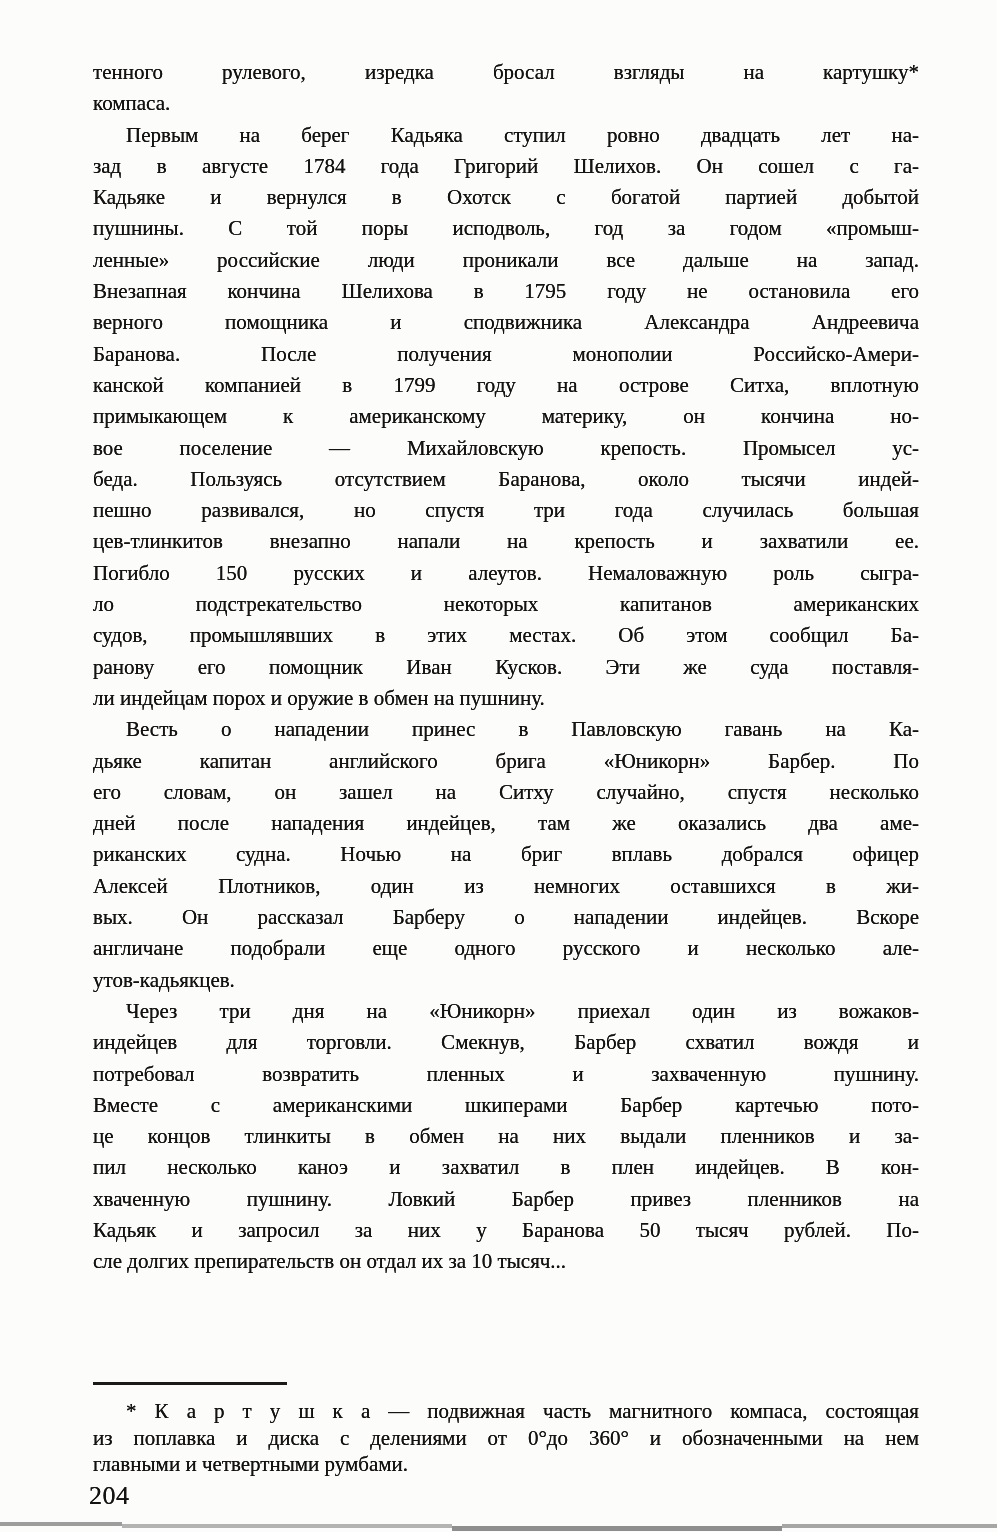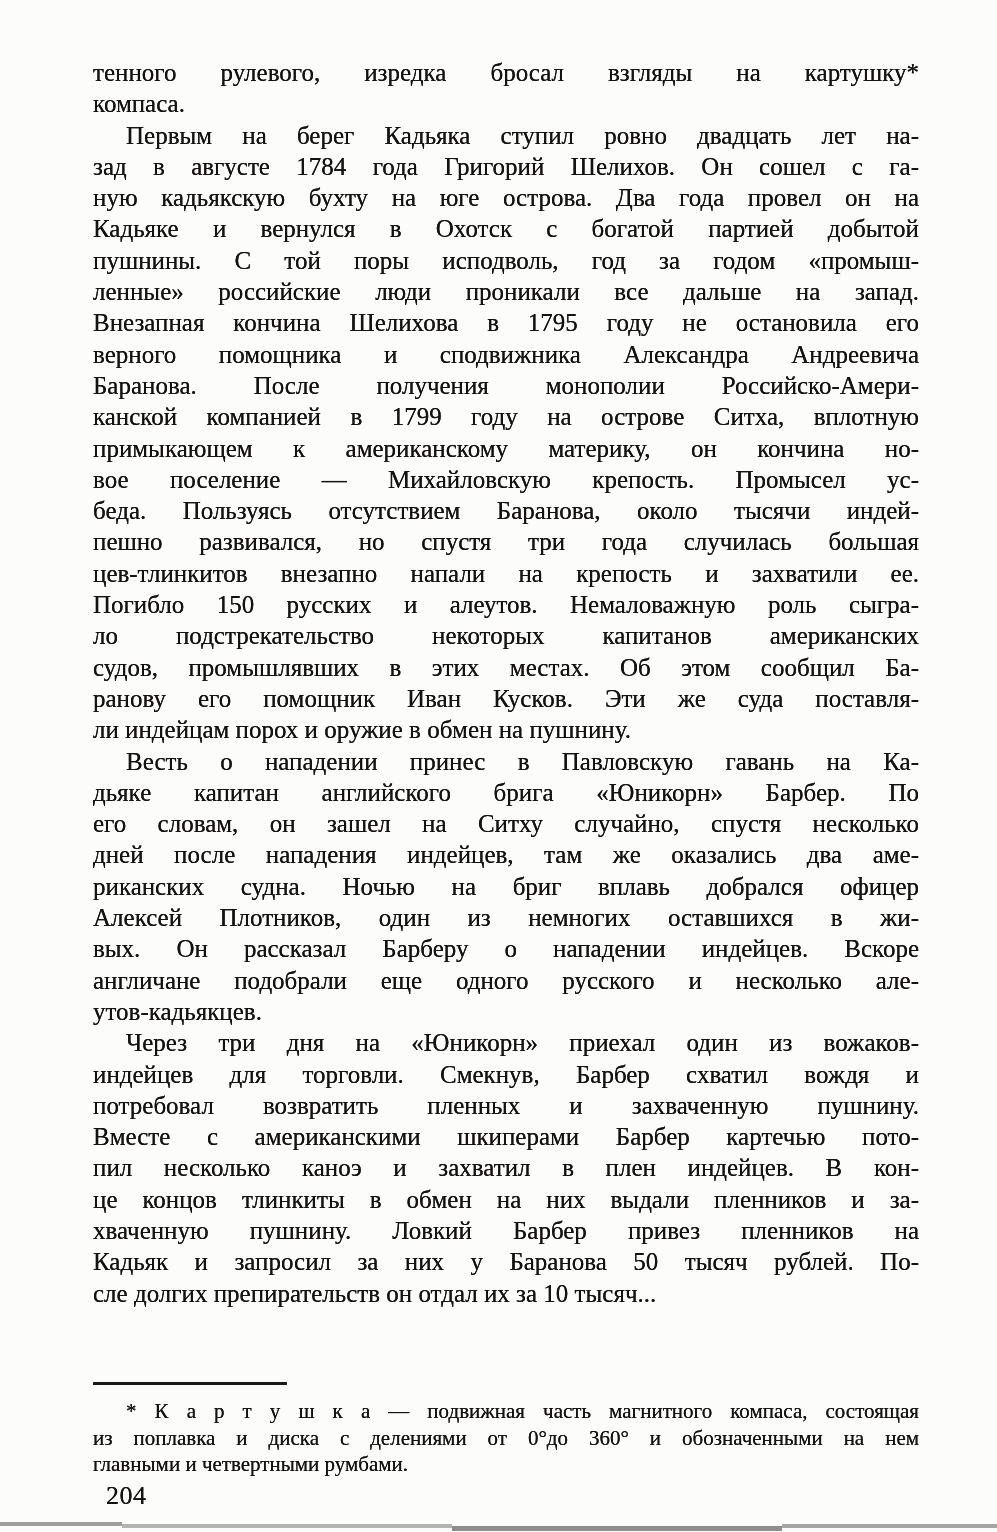--- a/index.html
+++ b/index.html
@@ -9,21 +9,21 @@
     width:997px;height:1532px;
     margin:0 auto;
     background:#fcfcfb;
     overflow:hidden;
     font-family:"Liberation Serif", serif;
     color:#151311;
   }
   .text-block{
     position:absolute;
     left:93px;top:57px;width:826px;
-    font-size:25px;
+    font-size:21px;
     line-height:31.3px;
     text-shadow:0 0 0.5px currentColor; 
   }
   .para{margin:0;padding:0;}
   .line{
     text-align:justify;
     text-align-last:justify;
     white-space:normal;
   }
   .line.last{
@@ -40,21 +40,21 @@
   .footnote{
     position:absolute;
     left:93px;top:1390px;width:826px;
     font-size:21px;
     line-height:26.6px;
     text-shadow:0 0 0.4px currentColor;
     margin-top:8px;
   }
   .page-number{
     position:absolute;
-    left:106px;top:1481px;
+    left:89px;top:1481px;
     font-size:26px;
     letter-spacing:0.5px;
     text-shadow:0 0 0.5px currentColor;
   }
   
   .scan-edge{position:absolute;left:0;bottom:0;width:997px;height:12px;}
   .scan-edge .seg{position:absolute;}
   .seg1{left:0;top:2px;width:122px;height:4px;background:#9d9d9d;}
   .seg2{left:122px;top:4px;width:330px;height:4px;background:#b3b3b3;}
   .seg3{left:452px;top:6px;width:330px;height:5px;background:#8e8e8e;}
@@ -66,21 +66,20 @@
 <div class="page">
 
   <div class="text-block">
       <div class="para">
         <div class="line">тенного рулевого, изредка бросал взгляды на картушку*</div>
         <div class="line last">компаса.</div>
       </div>
       <div class="para">
         <div class="line indent">Первым на берег Кадьяка ступил ровно двадцать лет на-</div>
         <div class="line">зад в августе 1784 года Григорий Шелихов. Он сошел с га-</div>
-        <div class="line">ную кадьякскую бухту на юге острова. Два года провел он на</div>
         <div class="line">Кадьяке и вернулся в Охотск с богатой партией добытой</div>
         <div class="line">пушнины. С той поры исподволь, год за годом «промыш-</div>
         <div class="line">ленные» российские люди проникали все дальше на запад.</div>
         <div class="line">Внезапная кончина Шелихова в 1795 году не остановила его</div>
         <div class="line">верного помощника и сподвижника Александра Андреевича</div>
         <div class="line">Баранова. После получения монополии Российско-Амери-</div>
         <div class="line">канской компанией в 1799 году на острове Ситха, вплотную</div>
         <div class="line">примыкающем к американскому материку, он кончина но-</div>
         <div class="line">вое поселение — Михайловскую крепость. Промысел ус-</div>
         <div class="line">беда. Пользуясь отсутствием Баранова, около тысячи индей-</div>
@@ -101,22 +100,22 @@
         <div class="line">Алексей Плотников, один из немногих оставшихся в жи-</div>
         <div class="line">вых. Он рассказал Барберу о нападении индейцев. Вскоре</div>
         <div class="line">англичане подобрали еще одного русского и несколько але-</div>
         <div class="line last">утов-кадьякцев.</div>
       </div>
       <div class="para">
         <div class="line indent">Через три дня на «Юникорн» приехал один из вожаков-</div>
         <div class="line">индейцев для торговли. Смекнув, Барбер схватил вождя и</div>
         <div class="line">потребовал возвратить пленных и захваченную пушнину.</div>
         <div class="line">Вместе с американскими шкиперами Барбер картечью пото-</div>
+        <div class="line">це концов тлинкиты в обмен на них выдали пленников и за-</div>
         <div class="line">пил несколько каноэ и захватил в плен индейцев. В кон-</div>
-        <div class="line">це концов тлинкиты в обмен на них выдали пленников и за-</div>
         <div class="line">хваченную пушнину. Ловкий Барбер привез пленников на</div>
         <div class="line">Кадьяк и запросил за них у Баранова 50 тысяч рублей. По-</div>
         <div class="line last">сле долгих препирательств он отдал их за 10 тысяч...</div>
       </div>
     </div>
 
   <div class="footnote-sep"></div>
 
   <div class="footnote">
       <div class="para">

